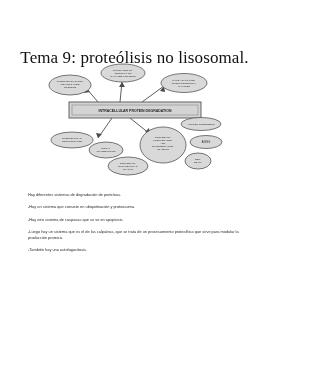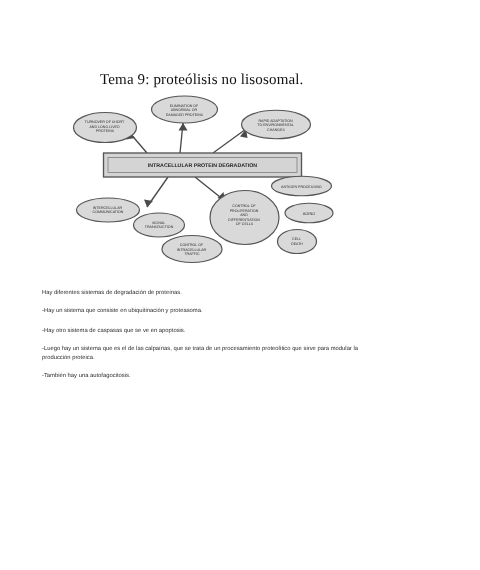--- a/index.html
+++ b/index.html
@@ -21,21 +21,21 @@
     background: #ffffff;
   }
 
   
   .doc-title {
     position: absolute;
     top: 48px;
     left: 0;
     width: 269px;
     text-align: center;
-    font-size: 10px;
+    font-size: 17px;
     letter-spacing: 0.1px;
     color: #111;
     font-family: "Liberation Serif", serif;
   }
 
   
   .diagram {
     position: absolute;
     top: 62px;
     left: 46px;

